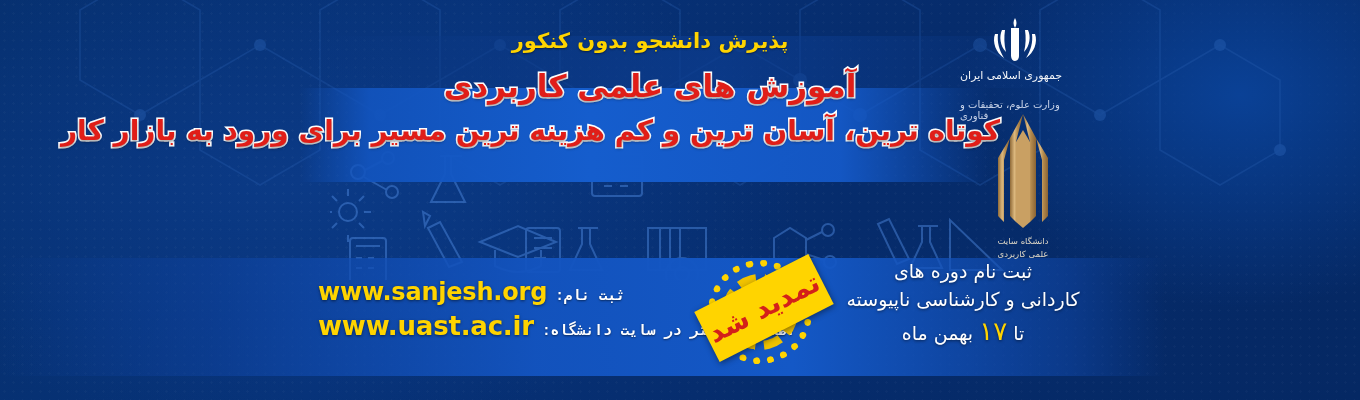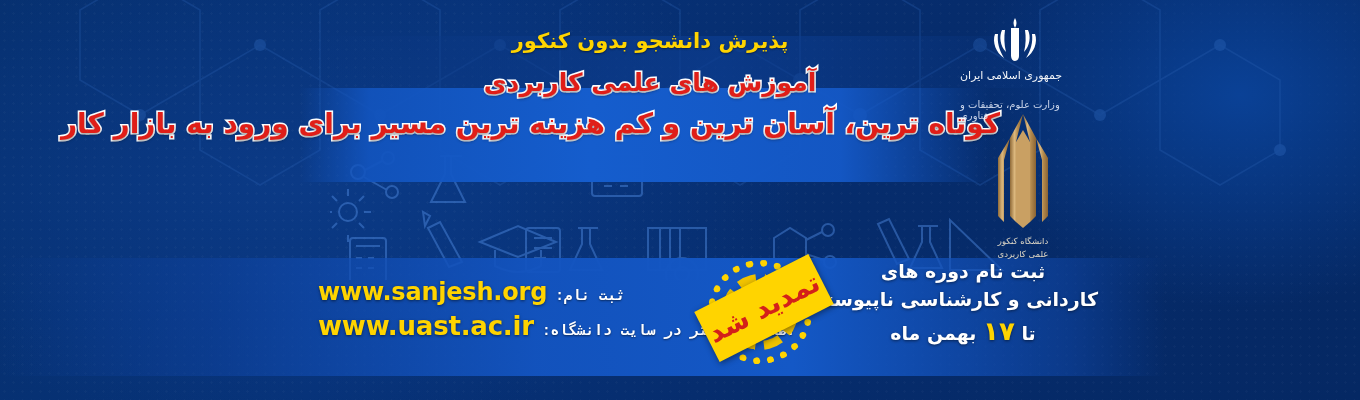--- a/index.html
+++ b/index.html
@@ -69,21 +69,21 @@
     position:absolute;left:300px;top:28px;width:700px;
     text-align:center;z-index:6;
   }
   .kicker{
     font-size:21px;font-weight:bold;color:#ffd400;line-height:1.25;
     letter-spacing:.3px;
     text-shadow:0 1px 2px rgba(0,0,0,.45);
     margin:0 0 14px 0;
   }
   .title-main{
-    font-size:25px;font-weight:bold;color:#e01e18;line-height:1.22;
+    font-size:31px;font-weight:bold;color:#e01e18;line-height:1.22;
     margin:8px;
     -webkit-text-stroke:3.2px #ffffff;
     paint-order:stroke fill;
     text-shadow:0 2px 3px rgba(0,0,0,.35);
   }
   .title-sub{
     font-size:28px;font-weight:bold;color:#e01e18;line-height:1.22;
     margin:4px 0 4px 0;white-space:nowrap;
     -webkit-text-stroke:3.2px #ffffff;
     paint-order:stroke fill;
@@ -109,21 +109,21 @@
     text-shadow:0 1px 3px rgba(0,0,0,.5);
   }
   .site-url.small{font-size:26px;}
 
   
   .reg{
     position:absolute;right:262px;top:258px;width:270px;z-index:7;
     text-align:center;direction:rtl;
   }
   .reg-line{
-    font-size:19px;font-weight:bold;color:#ffffff;line-height:1.45;
+    font-size:19px;font-weight:normal;color:#ffffff;line-height:1.45;
     white-space:nowrap;text-shadow:0 1px 3px rgba(0,0,0,.5);
   }
   .reg-date .num{color:#ffd400;font-size:26px;}
 
   
   .stamp{
     position:absolute;left:694px;top:252px;width:140px;height:118px;z-index:8;
   }
   .stamp .seal{
     position:absolute;left:14px;top:8px;width:104px;height:104px;
@@ -321,17 +321,17 @@
           <stop offset="60%" stop-color="#b58b4e"></stop>
           <stop offset="100%" stop-color="#8a6434"></stop>
         </linearGradient>
       </defs>
       <path d="M35 2 L48 26 L48 104 L42 110 L42 30 z" fill="url(#gld)"></path>
       <path d="M35 2 L22 26 L22 104 L28 110 L28 30 z" fill="url(#gld)"></path>
       <path d="M48 26 L60 46 L60 104 L54 110 L54 48 z" fill="url(#gld)"></path>
       <path d="M22 26 L10 46 L10 104 L16 110 L16 48 z" fill="url(#gld)"></path>
       <path d="M28 30 L35 18 L42 30 L42 110 L35 116 L28 110 z" fill="#c9a063"></path>
     </svg>
-    <div class="cap">دانشگاه کنکور</div>
+    <div class="cap">دانشگاه سایت</div>
     <div class="cap">علمی کاربردی</div>
   </div>
 
 </div>
 
 </body></html>

